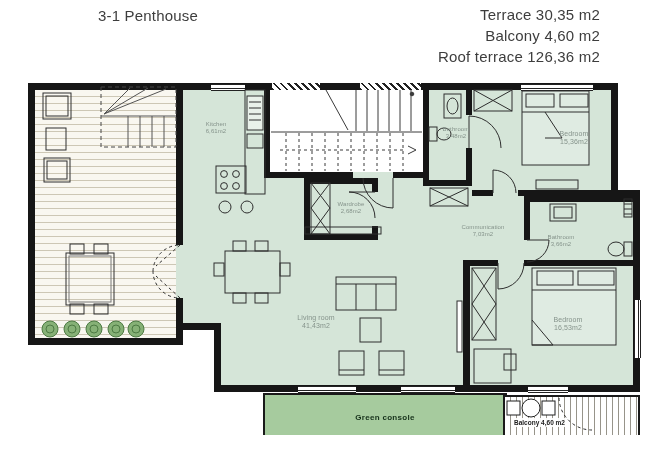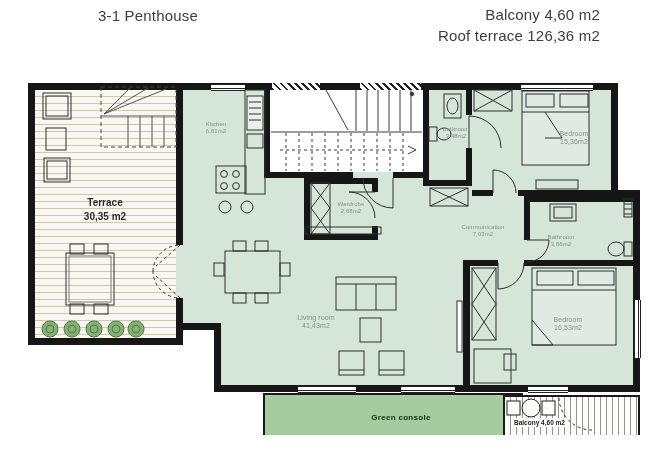--- a/index.html
+++ b/index.html
@@ -9,21 +9,21 @@
   .hdr{position:absolute;color:#3d3d3d;font-size:15px;letter-spacing:.2px;line-height:21px;}
   .hdr-left{left:75px;top:5px;width:130px;text-align:center;}
   .hdr-right{right:70px;top:4px;text-align:right;}
   
   .green{position:absolute;background:var(--floor,#d5e5d8);}
   .terrace{position:absolute;left:27px;top:90px;width:141px;height:248px;
            background:repeating-linear-gradient(180deg,var(--terrace_bg,#f9f7f0) 0 6px,var(--plank,#cdc7b5) 6px 7px);}
   .staircore{position:absolute;left:262px;top:90px;width:153px;height:82px;background:#fff;}
   .console{position:absolute;left:255px;top:393px;width:240px;height:44px;
            background:var(--console,#a6cb9e);border:2px solid #1a1a1a;
-           display:flex;align-items:center;justify-content:center;padding-left:16px;}
+           display:flex;align-items:center;justify-content:center;}
   .console span{font-size:8px;font-weight:700;color:#15301a;letter-spacing:.3px;}
   .balcony{position:absolute;left:495px;top:395px;width:133px;height:45px;border:2px solid #1a1a1a;
            background:repeating-linear-gradient(90deg,#fff 0 5px,var(--hatch,#97948a) 5px 6px);}
   .balcony-chip{position:absolute;left:504px;top:418px;font-size:6.5px;font-weight:700;color:#1c1c1c;
                 background:rgba(255,255,255,.92);padding:0 2px;line-height:9px;}
   
   .wall{position:absolute;background:var(--wall,#161616);}
   .window{position:absolute;background:#fff;border-top:1px solid #222;border-bottom:1px solid #222;}
   .window::after{content:"";position:absolute;left:0;right:0;top:50%;height:1px;background:#222;}
   .windowv{position:absolute;background:#fff;border-left:1px solid #222;border-right:1px solid #222;}
@@ -39,20 +39,21 @@
 </style>
 </head>
 <body>
 
 <div class="stage">
 
   <div class="hdr hdr-left">
     <div>3-1 Penthouse</div>
   </div>
   <div class="hdr hdr-right">
+    <div>Terrace 30,35 m2</div>
     <div>Balcony 4,60 m2</div>
     <div>Roof terrace 126,36 m2</div>
   </div>
 
   <div class="green" style="left:175px;top:90px;width:287px;height:240px"></div>
   <div class="green" style="left:213px;top:330px;width:249px;height:55px"></div>
   <div class="green" style="left:462px;top:90px;width:141px;height:106px"></div>
   <div class="green" style="left:462px;top:196px;width:163px;height:189px"></div>
   <div class="green" style="left:168px;top:245px;width:7px;height:53px"></div>
   <div class="terrace"></div>
@@ -333,24 +334,20 @@
         <rect x="499" y="401" width="13" height="14" fill="#fff"></rect>
         <circle cx="523" cy="408" r="9" fill="#fff"></circle>
         <rect x="534" y="401" width="13" height="14" fill="#fff"></rect>
       </g>
       <g stroke-dasharray="3 3">
         <path d="M551,398 A33 33 0 0 0 584,430"></path>
       </g>
     </g>
   </svg>
 
-  <div class="terr-l">
-    <span>Terrace</span>
-    <span>30,35 m2</span>
-  </div>
   <div class="rl" style="left:184px;top:121px;width:48px;font-size:6px">
     <span>Kitchen</span>
       <span>6,61m2</span>
   </div>
   <div class="rl" style="left:424px;top:126px;width:48px;font-size:6px">
     <span>Bathroom</span>
       <span>3,48m2</span>
   </div>
   <div class="rl" style="left:538px;top:130px;width:56px">
     <span>Bedroom</span>

